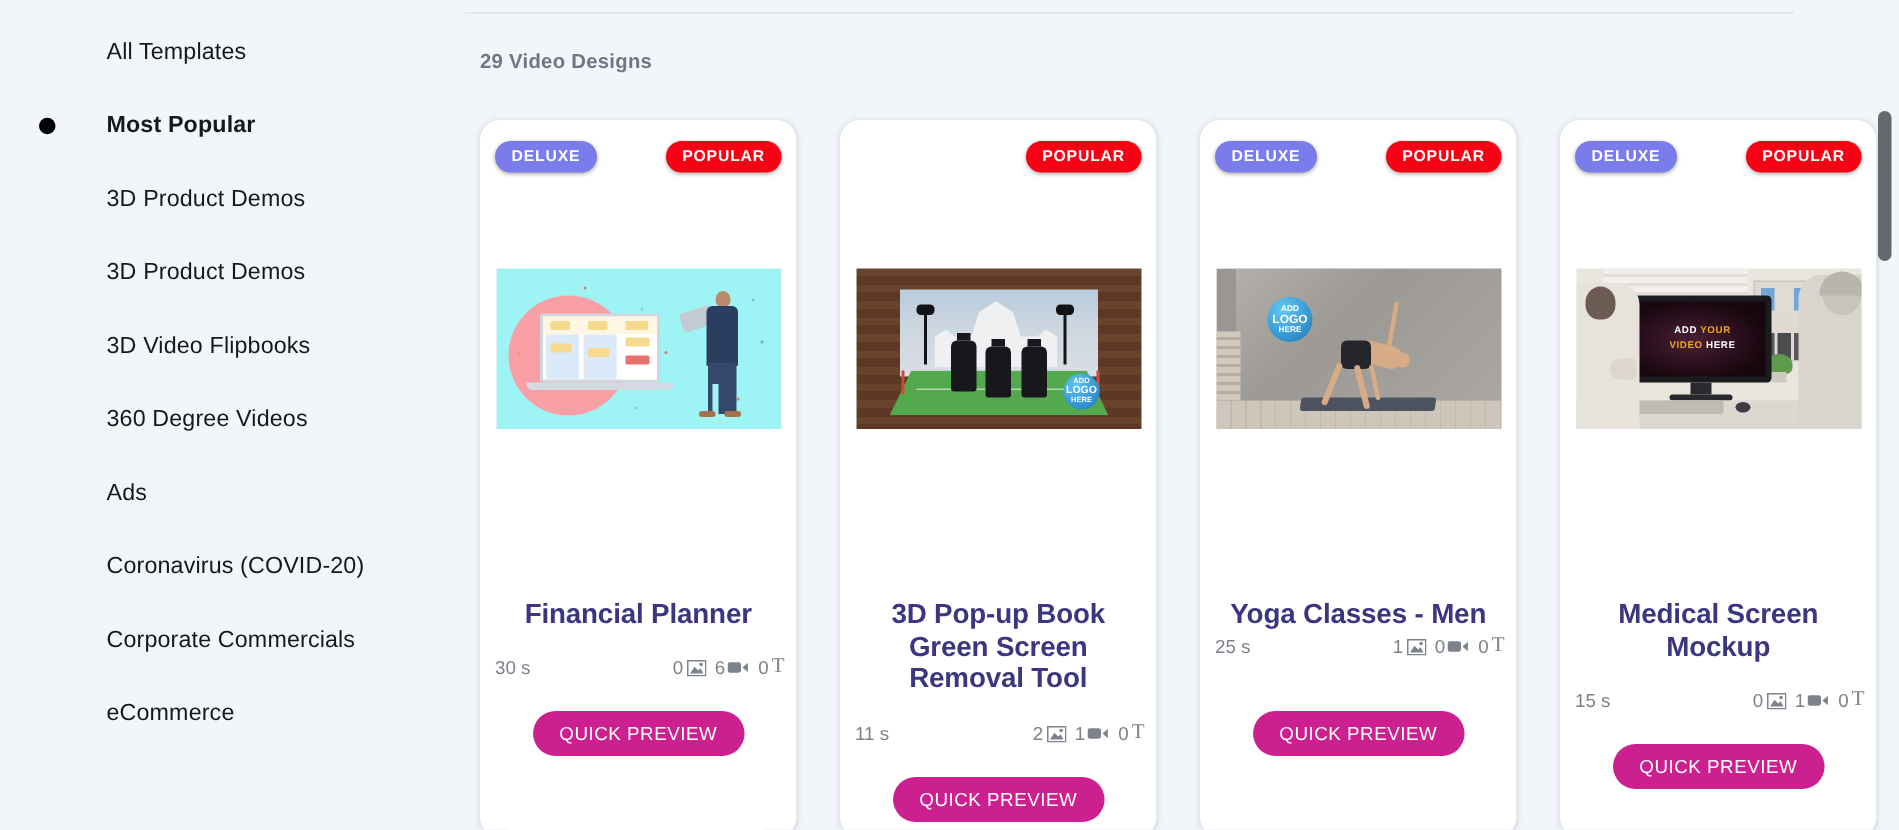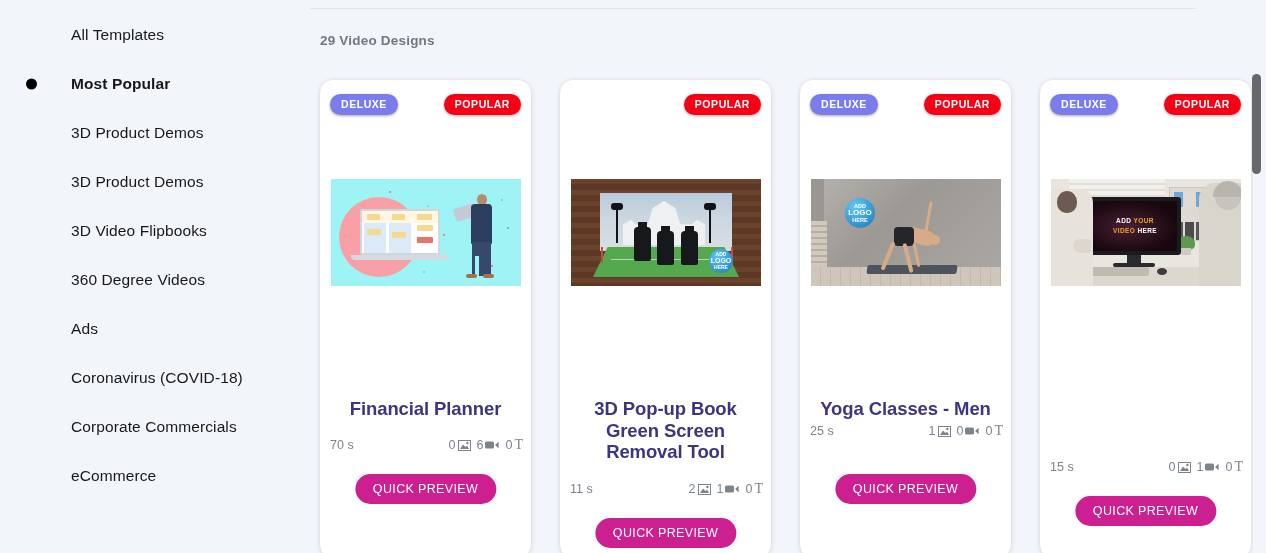--- a/index.html
+++ b/index.html
@@ -476,21 +476,21 @@
 
   <div class="side-item">
     <span>360 Degree Videos</span>
   </div>
 
   <div class="side-item">
     <span>Ads</span>
   </div>
 
   <div class="side-item">
-    <span>Coronavirus (COVID-18)</span>
+    <span>Coronavirus (COVID-20)</span>
   </div>
 
   <div class="side-item">
     <span>Corporate Commercials</span>
   </div>
 
   <div class="side-item">
     <span>eCommerce</span>
   </div>
 
@@ -540,21 +540,21 @@
           <div class="confetti" style="left:176px;top:48px;background:#5ca8d6;"></div>
           <div class="confetti" style="left:14px;top:56px;background:#e8a06a;"></div>
           <div class="confetti" style="left:160px;top:86px;background:#e8736a;"></div>
           <div class="confetti" style="left:92px;top:92px;background:#7ad1d1;"></div>
         </div>
       </div>
 
       <div class="card-title">Financial Planner</div>
 
       <div class="meta-row">
-        <span class="meta-dur">70 s</span>
+        <span class="meta-dur">30 s</span>
         <span class="meta-spacer"></span>
         <span class="meta-counts">
           <span class="mc">
             <span>0</span>
             <svg width="13" height="11" viewBox="0 0 13 11">
               <rect x="0.5" y="0.5" width="12" height="10" fill="none" stroke="#7d838c"></rect>
               <path d="M2 9 L5 4.5 L7.5 7 L9 5.5 L11 9 Z" fill="#7d838c"></path>
               <circle cx="9.4" cy="3" r="1.2" fill="#7d838c"></circle>
             </svg>
           </span>
@@ -729,20 +729,21 @@
             <div class="doc-l-head"></div>
           </div>
           <div class="hand"></div>
           <div class="doc-r">
             <div class="doc-r-head"></div>
             <div class="doc-r-hair"></div>
           </div>
         </div>
       </div>
 
+      <div class="card-title">Medical Screen Mockup</div>
 
       <div class="meta-row">
         <span class="meta-dur">15 s</span>
         <span class="meta-spacer"></span>
         <span class="meta-counts">
           <span class="mc">
             <span>0</span>
             <svg width="13" height="11" viewBox="0 0 13 11">
               <rect x="0.5" y="0.5" width="12" height="10" fill="none" stroke="#7d838c"></rect>
               <path d="M2 9 L5 4.5 L7.5 7 L9 5.5 L11 9 Z" fill="#7d838c"></path>

